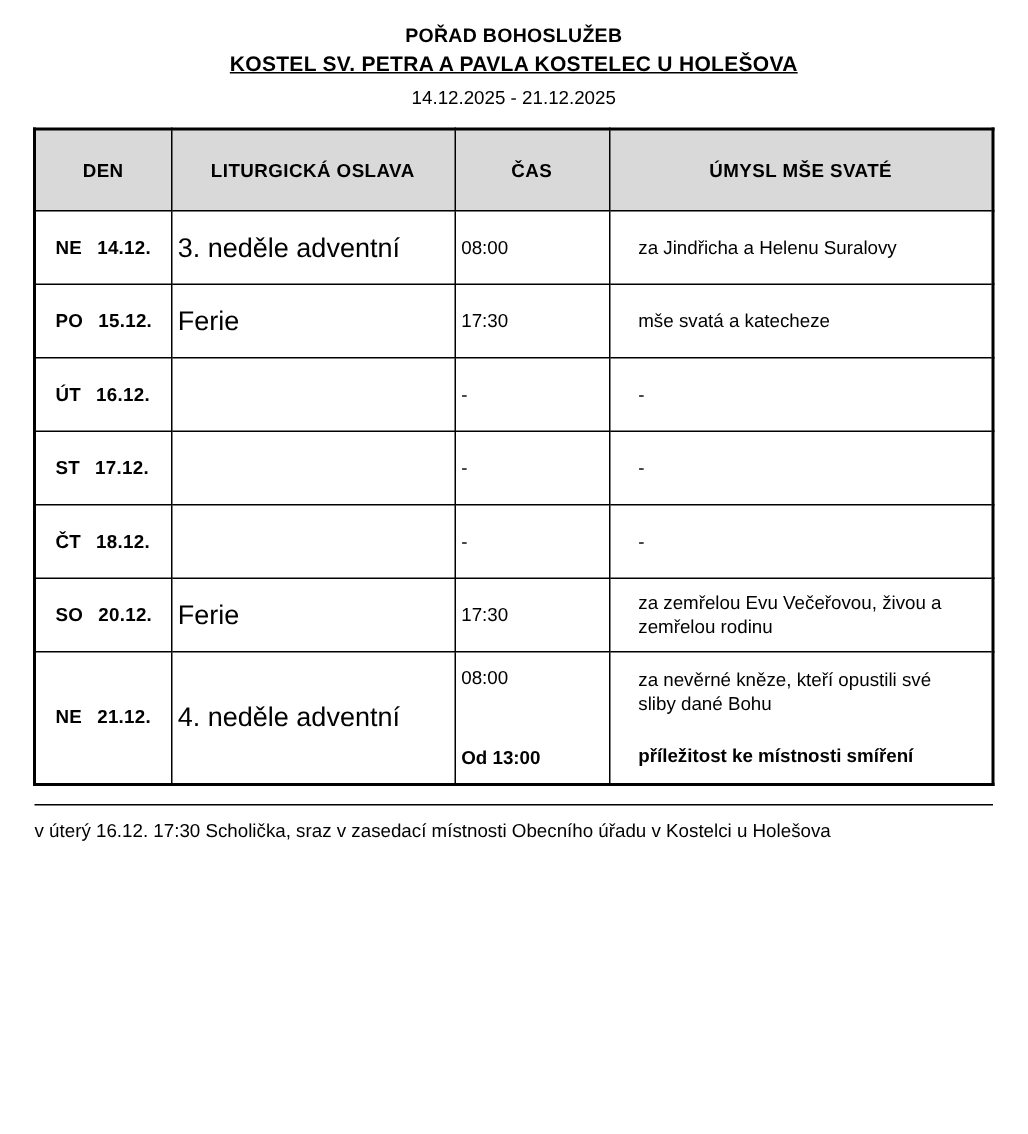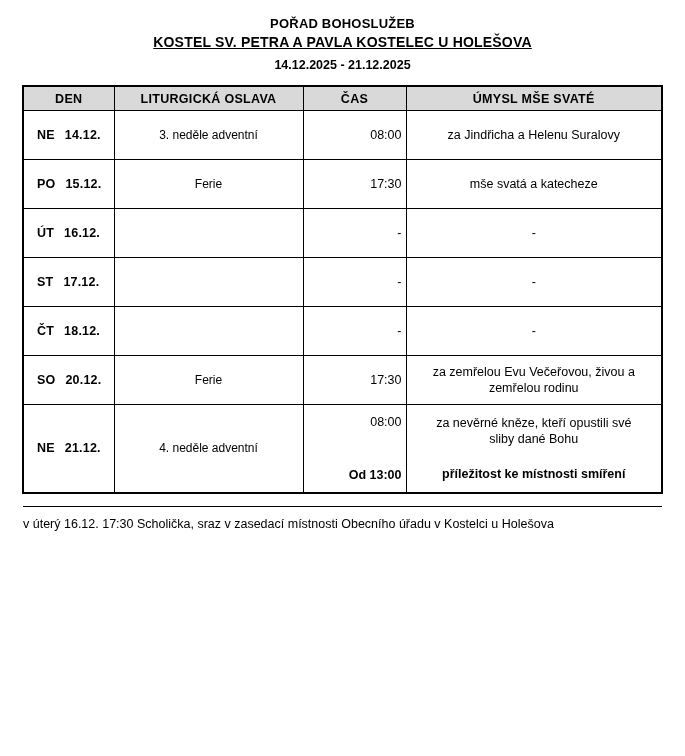--- a/index.html
+++ b/index.html
@@ -32,21 +32,21 @@
   }
   .header .line2 {
     font-size: 14px;
     font-weight: bold;
     letter-spacing: 0.2px;
     line-height: 19px;
     text-decoration: underline;
   }
   .header .line3 {
     font-size: 12.5px;
-    font-weight: bold;
+    font-weight: normal;
     line-height: 20px;
     padding-top: 3px;
   }
   table.schedule {
     border-collapse: collapse;
     margin: 10px auto 0 auto;
     width: 639px;
     table-layout: fixed;
     border: 2px solid #000;
   }
@@ -54,50 +54,48 @@
   table.schedule td {
     border: 1px solid #000;
     vertical-align: middle;
   }
   table.schedule thead th {
     background: #d9d9d9;
     font-size: 12.5px;
     font-weight: bold;
     text-align: center;
     height: 21px;
-    padding: 1px 2px;
+    padding: 16px 2px;
     letter-spacing: 0.3px;
   }
   col.c-day    { width: 91px; }
   col.c-lit    { width: 189px; }
   col.c-time   { width: 103px; }
   col.c-intent { width: 256px; }
 
   td.day {
     font-size: 12.5px;
     font-weight: bold;
     padding-left: 13px;
     letter-spacing: 0.2px;
     white-space: nowrap;
   }
   td.day .dd { display: inline-block; }
   td.day .dt { display: inline-block; padding-left: 10px; }
   td.lit {
-    font-size: 12px;
-    text-align: center;
+    font-size: 18px;
     padding: 2px 4px;
   }
   td.time {
     font-size: 12.5px;
-    text-align: right;
+    text-align: left;
     padding: 2px 4px;
   }
   td.intent {
     font-size: 12.5px;
-    text-align: center;
     padding: 2px 19px;
     line-height: 16px;
   }
   tr.row { height: 49px; }
   tr.row.tall { height: 88px; }
 
   .stack {
     display: flex;
     flex-direction: column;
     justify-content: space-between;

